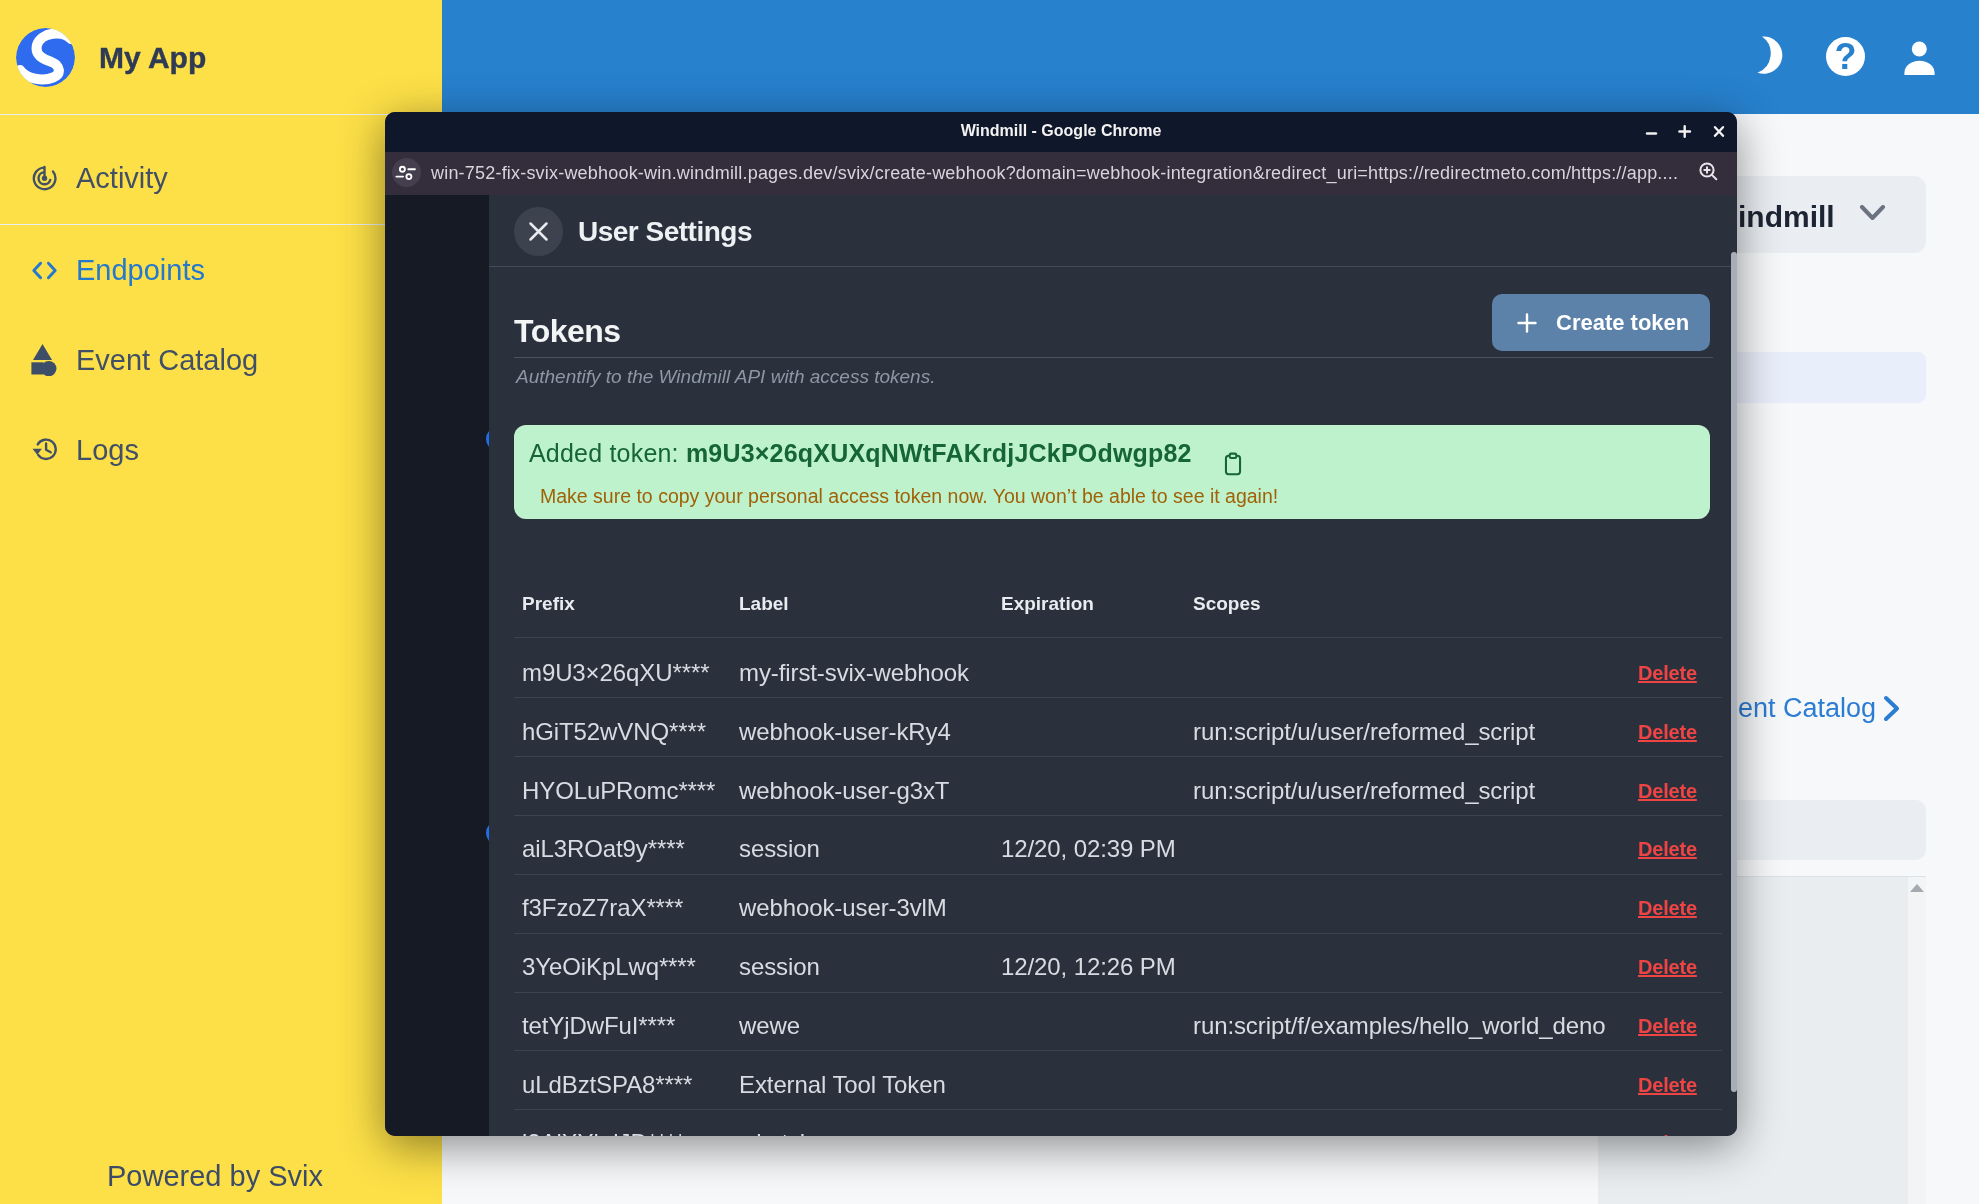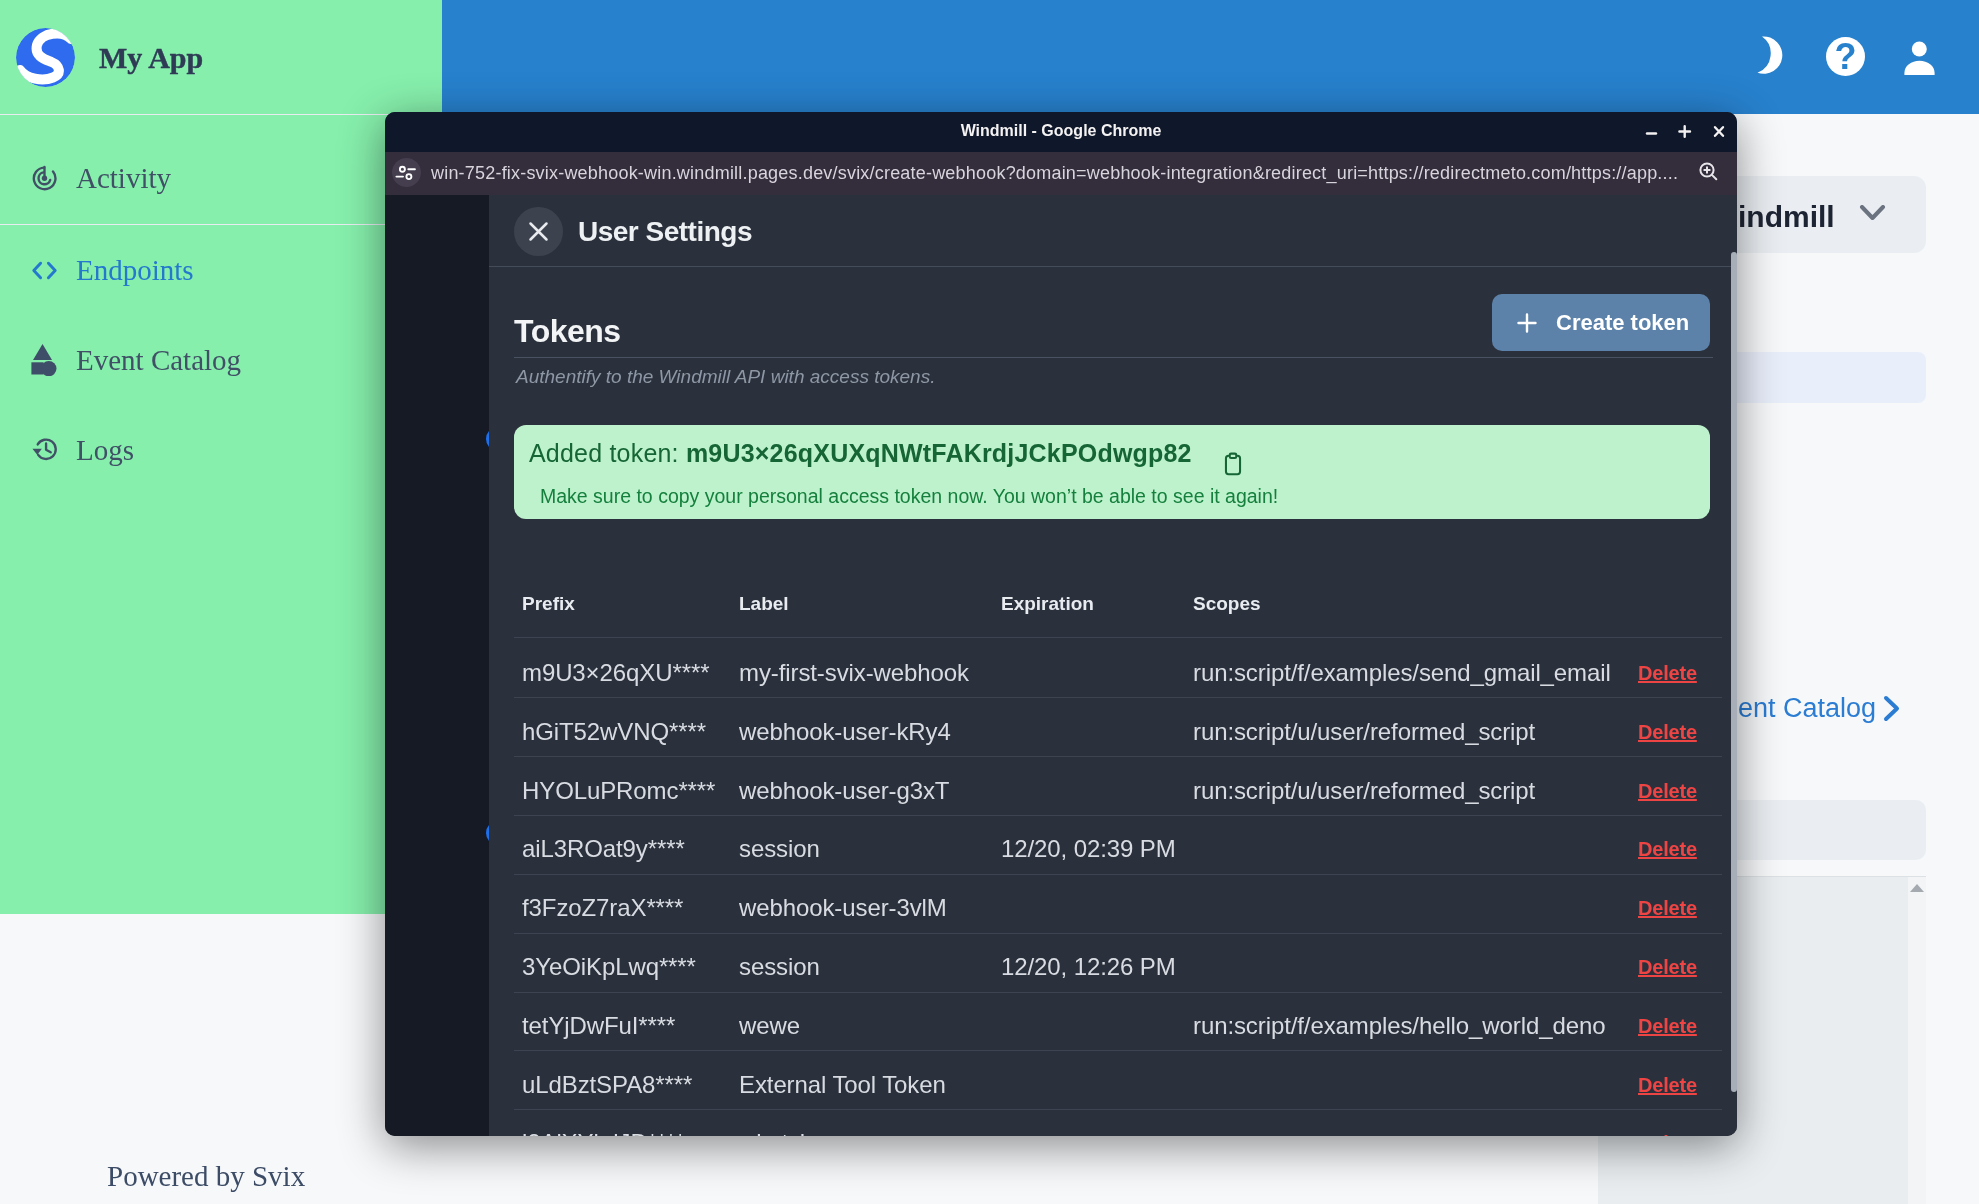--- a/index.html
+++ b/index.html
@@ -1,21 +1,21 @@
 <!DOCTYPE html>
 <html><head>
 <meta charset="utf-8">
 <style>
   html,body{margin:0;padding:0;}
   body{width:1979px;height:1204px;overflow:hidden;font-family:"Liberation Sans",sans-serif;}
   .stage{position:relative;width:1979px;height:1204px;background:#f6f8fa;overflow:hidden;}
   .abs{position:absolute;}
   
   .bluebar{position:absolute;left:442px;top:0;width:1537px;height:114px;background:#2781cd;}
-  .sidebar{position:absolute;left:0;top:0;width:442px;height:914px;background:#86efac;font-family:Liberation Serif, serif;}
+  .sidebar{position:absolute;left:0;top:0;width:442px;height:1204px;background:#fde047;}
   .appname{position:absolute;left:99px;top:41px;font-size:30px;font-weight:bold;color:#2f3b55;-webkit-text-stroke:0.4px #2f3b55;}
   .sep{position:absolute;left:0;width:442px;height:0;border-top:1px solid #e9edf2;}
   .mitem{position:absolute;left:76px;font-size:29px;color:#415066;}
   .micon{position:absolute;left:31px;}
   .powered{position:absolute;left:107px;top:1160px;font-size:29px;color:#3d4c66;}
   
   .rbox1{position:absolute;left:1598px;top:176px;width:328px;height:77px;border-radius:12px;background:#eaeef2;}
   .rbox2{position:absolute;left:1598px;top:352px;width:328px;height:51px;border-radius:8px;background:#e9eefb;}
   .rbox3{position:absolute;left:1598px;top:800px;width:328px;height:60px;border-radius:10px;background:#eaeef2;}
   .rpanel{position:absolute;left:1598px;top:876px;width:328px;height:328px;background:#e9edf0;border-top:1px solid #dce1e5;}
@@ -37,21 +37,21 @@
   .closebtn{position:absolute;left:129px;top:95px;width:49px;height:49px;border-radius:50%;background:#3c434e;}
   .usertitle{position:absolute;left:193px;top:104px;font-size:28px;font-weight:bold;letter-spacing:-0.5px;color:#eef1f4;}
   .hdiv{position:absolute;height:0;border-top:1px solid #454c59;}
   .tokens{position:absolute;left:129px;top:201px;font-size:32px;font-weight:bold;letter-spacing:-0.5px;color:#f2f4f6;}
   .subtitle{position:absolute;left:131px;top:254px;font-size:19px;font-style:italic;color:#8d97a5;}
   .createbtn{position:absolute;left:1107px;top:182px;width:218px;height:57px;border-radius:10px;background:#5d82a9;}
   .createbtn span{position:absolute;left:64px;top:16px;font-size:22px;font-weight:bold;color:#ffffff;}
   .greenbox{position:absolute;left:129px;top:313px;width:1196px;height:94px;border-radius:12px;background:#bdf2cc;}
   .gline1{position:absolute;left:15px;top:14px;font-size:25px;line-height:28px;letter-spacing:0.2px;color:#166534;}
   .gline1 b{font-weight:bold;}
-  .gline2{position:absolute;left:26px;top:60px;font-size:19.5px;line-height:23px;color:#15803d;}
+  .gline2{position:absolute;left:26px;top:60px;font-size:19.5px;line-height:23px;color:#a16207;}
   .thead{position:absolute;font-size:19px;line-height:24px;font-weight:bold;color:#e8ecf1;}
   .trow{position:absolute;font-size:24px;line-height:28px;color:#d8dce2;white-space:nowrap;letter-spacing:-0.1px;}
   .del{position:absolute;font-size:20px;line-height:24px;font-weight:bold;color:#ee4444;text-decoration:underline;letter-spacing:-0.2px;}
   .thumb{position:absolute;left:1346px;top:140px;width:6px;height:840px;border-radius:3px;background:#a8aeb8;}
 </style>
 </head>
 <body>
 <div class="stage">
 
   <div class="bluebar"></div>
@@ -190,21 +190,20 @@
     </div>
 
     <div class="thead" style="left:137px;top:480px">Prefix</div>
     <div class="thead" style="left:354px;top:480px">Label</div>
     <div class="thead" style="left:616px;top:480px">Expiration</div>
     <div class="thead" style="left:808px;top:480px">Scopes</div>
     <div class="hdiv" style="left:129px;top:525px;width:1208px;border-color:#3d4350"></div>
 
     <div class="trow" style="left:137px;top:547px">m9U3×26qXU****</div>
     <div class="trow" style="left:354px;top:547px">my-first-svix-webhook</div>
-    <div class="trow" style="left:808px;top:547px">run:script/f/examples/send_gmail_email</div>
     <div class="del" style="left:1253px;top:549px">Delete</div>
     <div class="hdiv" style="left:129px;top:585px;width:1208px;border-color:#3d4350"></div>
 
     <div class="trow" style="left:137px;top:606px">hGiT52wVNQ****</div>
     <div class="trow" style="left:354px;top:606px">webhook-user-kRy4</div>
     <div class="trow" style="left:808px;top:606px">run:script/u/user/reformed_script</div>
     <div class="del" style="left:1253px;top:608px">Delete</div>
     <div class="hdiv" style="left:129px;top:644px;width:1208px;border-color:#3d4350"></div>
 
     <div class="trow" style="left:137px;top:665px">HYOLuPRomc****</div>

